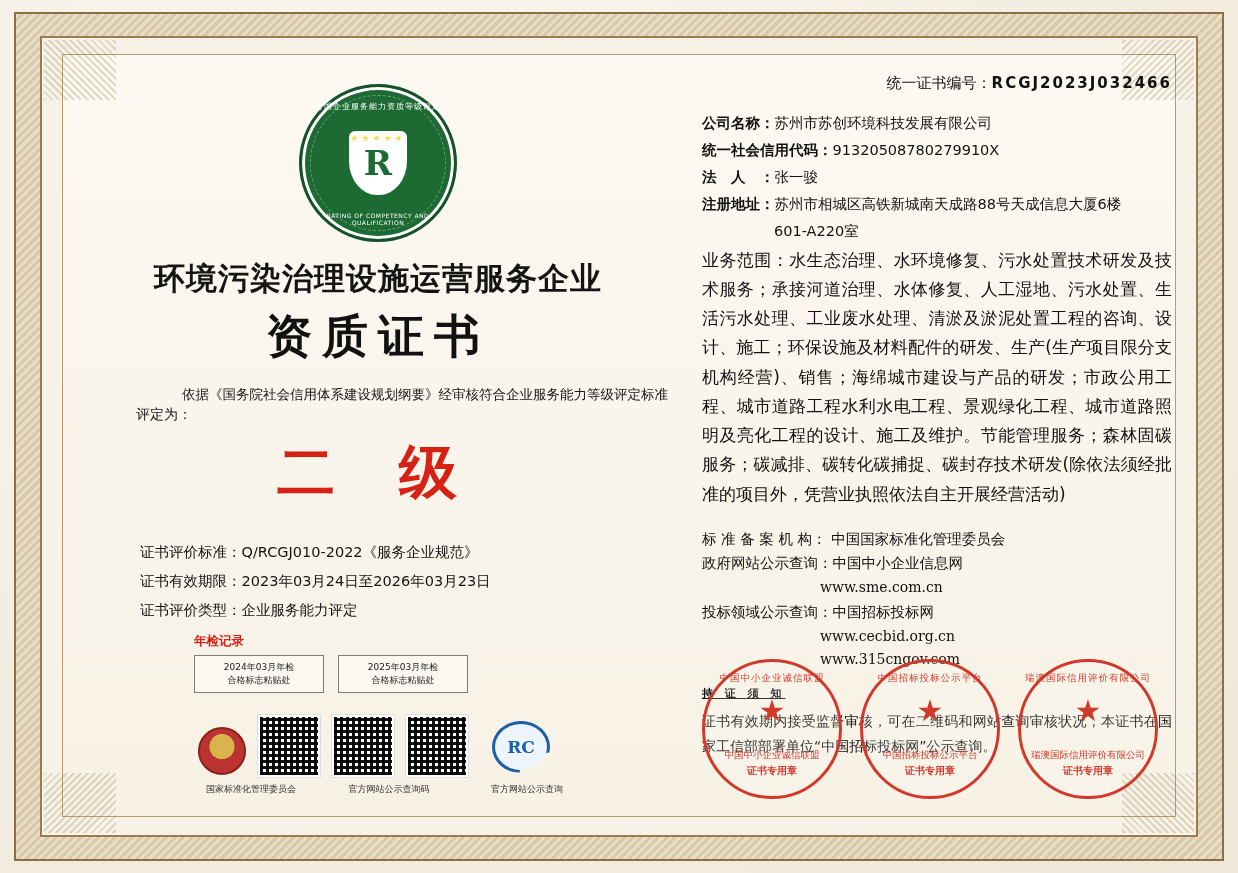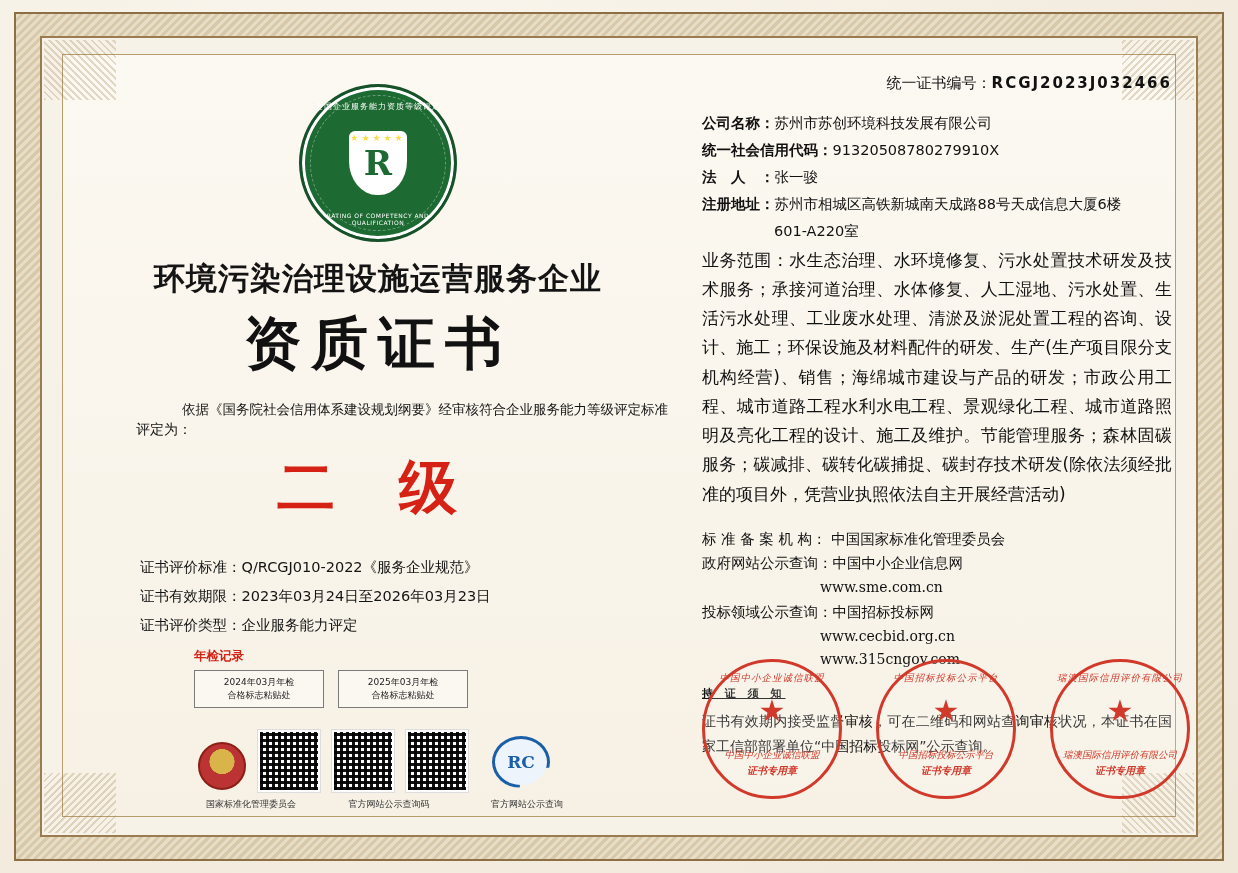--- a/index.html
+++ b/index.html
@@ -88,21 +88,21 @@
     color:#ffd94a;font-size:9px;letter-spacing:3px;
   }
   .title1{
     margin-top:16px;text-align:center;
     font-size:31px;font-weight:bold;color:#141414;
     letter-spacing:1px;
     font-family:"DejaVu Sans","Liberation Sans",sans-serif;
   }
   .title2{
     margin-top:6px;text-align:center;
-    font-size:57px;font-weight:bold;color:#111;
+    font-size:46px;font-weight:bold;color:#111;
     letter-spacing:10px;
     font-family:"DejaVu Serif","Liberation Serif",serif;
   }
   .statement{
     margin-top:16px;text-align:right;
     font-size:13.5px;color:#141414;line-height:1.6;
   }
   .ratedas{
     margin-left:48px;
     font-size:14px;color:#141414;
@@ -176,21 +176,21 @@
   }
   .block2{margin-top:18px;font-size:14.5px;line-height:1.7;}
   .url{font-family:"DejaVu Serif","Liberation Serif",serif;font-size:14px;}
   .notice-title{
     text-align:left;font-weight:bold;font-size:11px;letter-spacing:4px;margin:14px 0 8px;text-decoration:underline;
   }
   .notice-body{font-size:14px;line-height:1.75;text-align:justify;}
 
   
   .redseals{
-    position:absolute;left:640px;bottom:18px;display:flex;gap:34px;font-style:italic;
+    position:absolute;left:640px;bottom:18px;display:flex;gap:18px;
   }
   .rseal{
     width:134px;height:134px;border-radius:50%;
     border:3px solid #d1392b;color:#d1392b;
     position:relative;display:flex;align-items:center;justify-content:center;
     background:rgba(255,255,255,.15);
   }
   .rseal .star{
     position:absolute;top:34px;left:50%;transform:translateX(-50%);
     font-size:30px;color:#d1392b;line-height:1;

